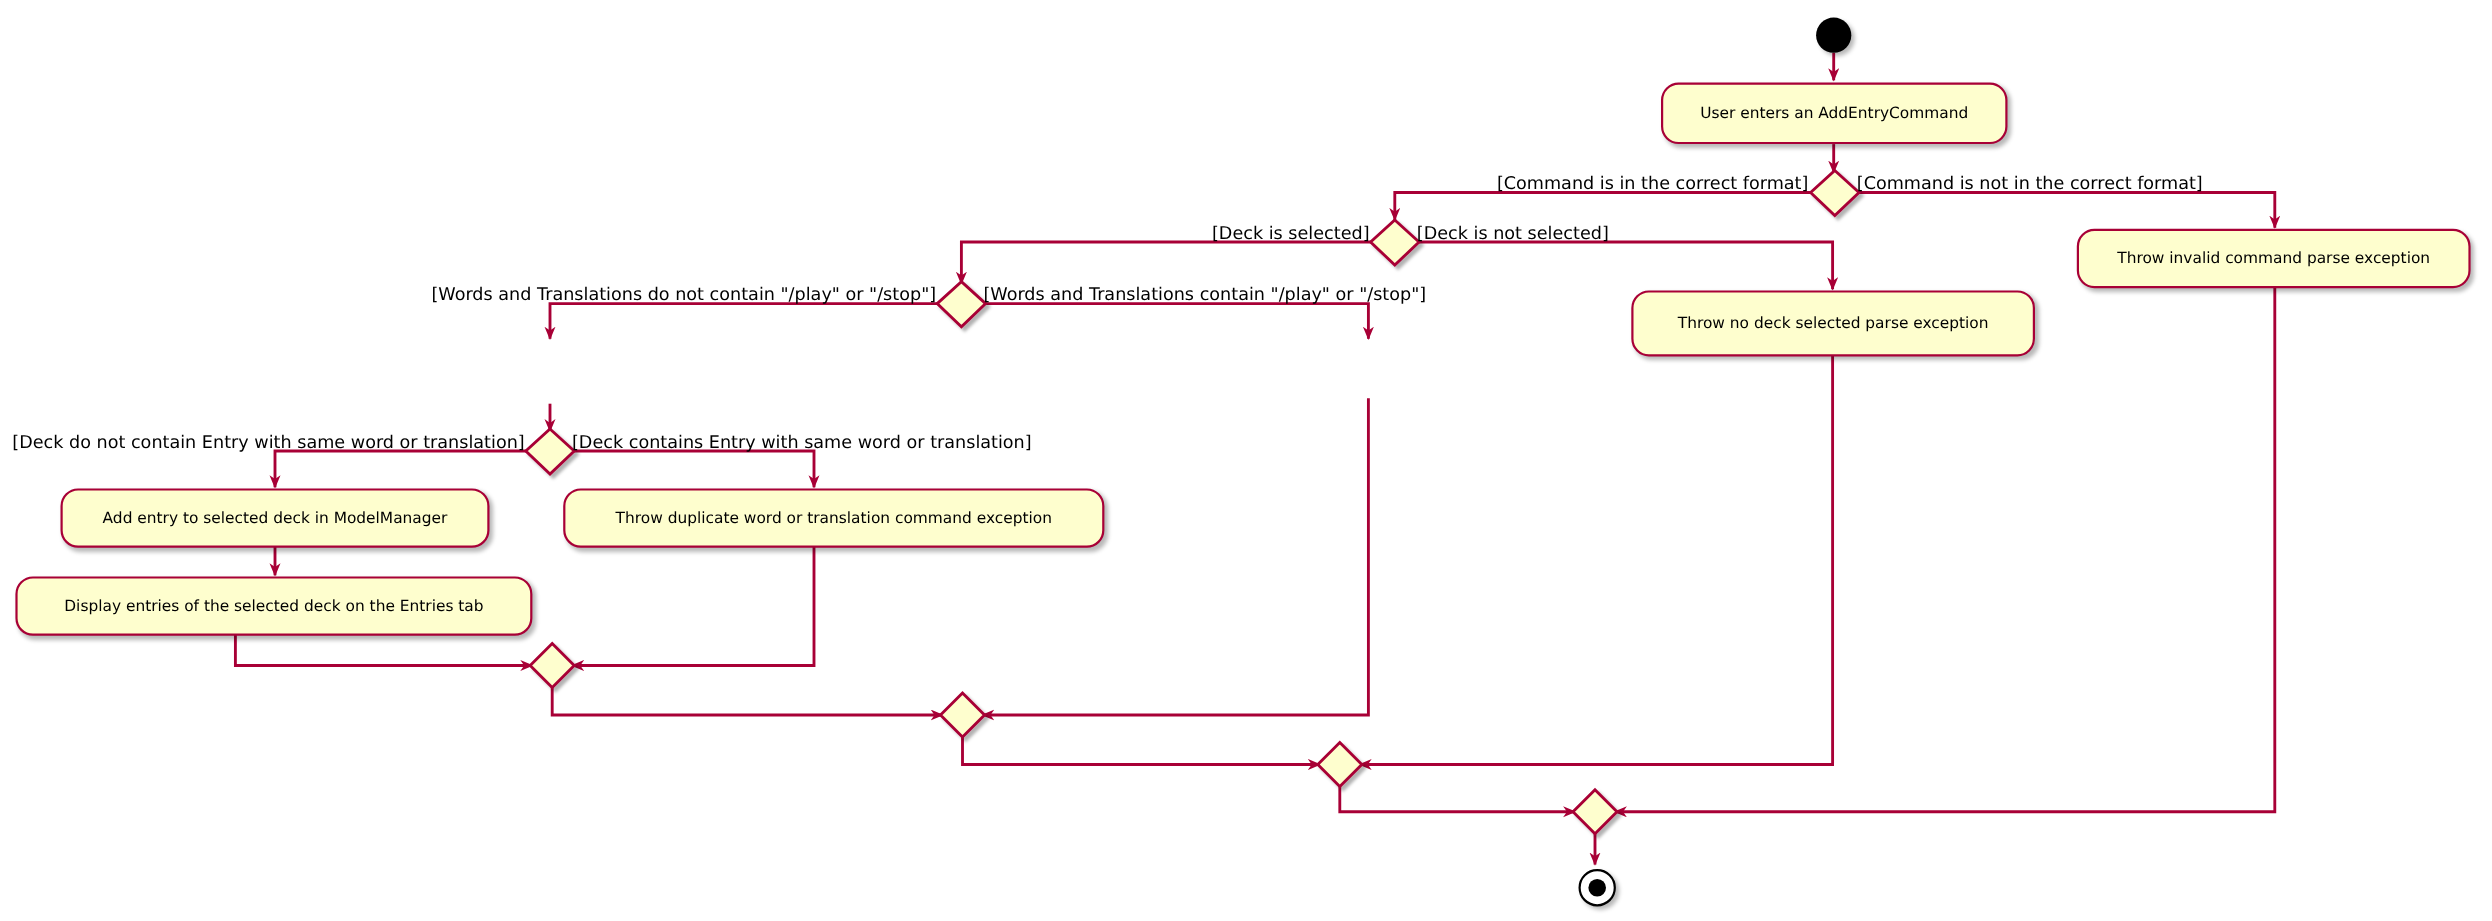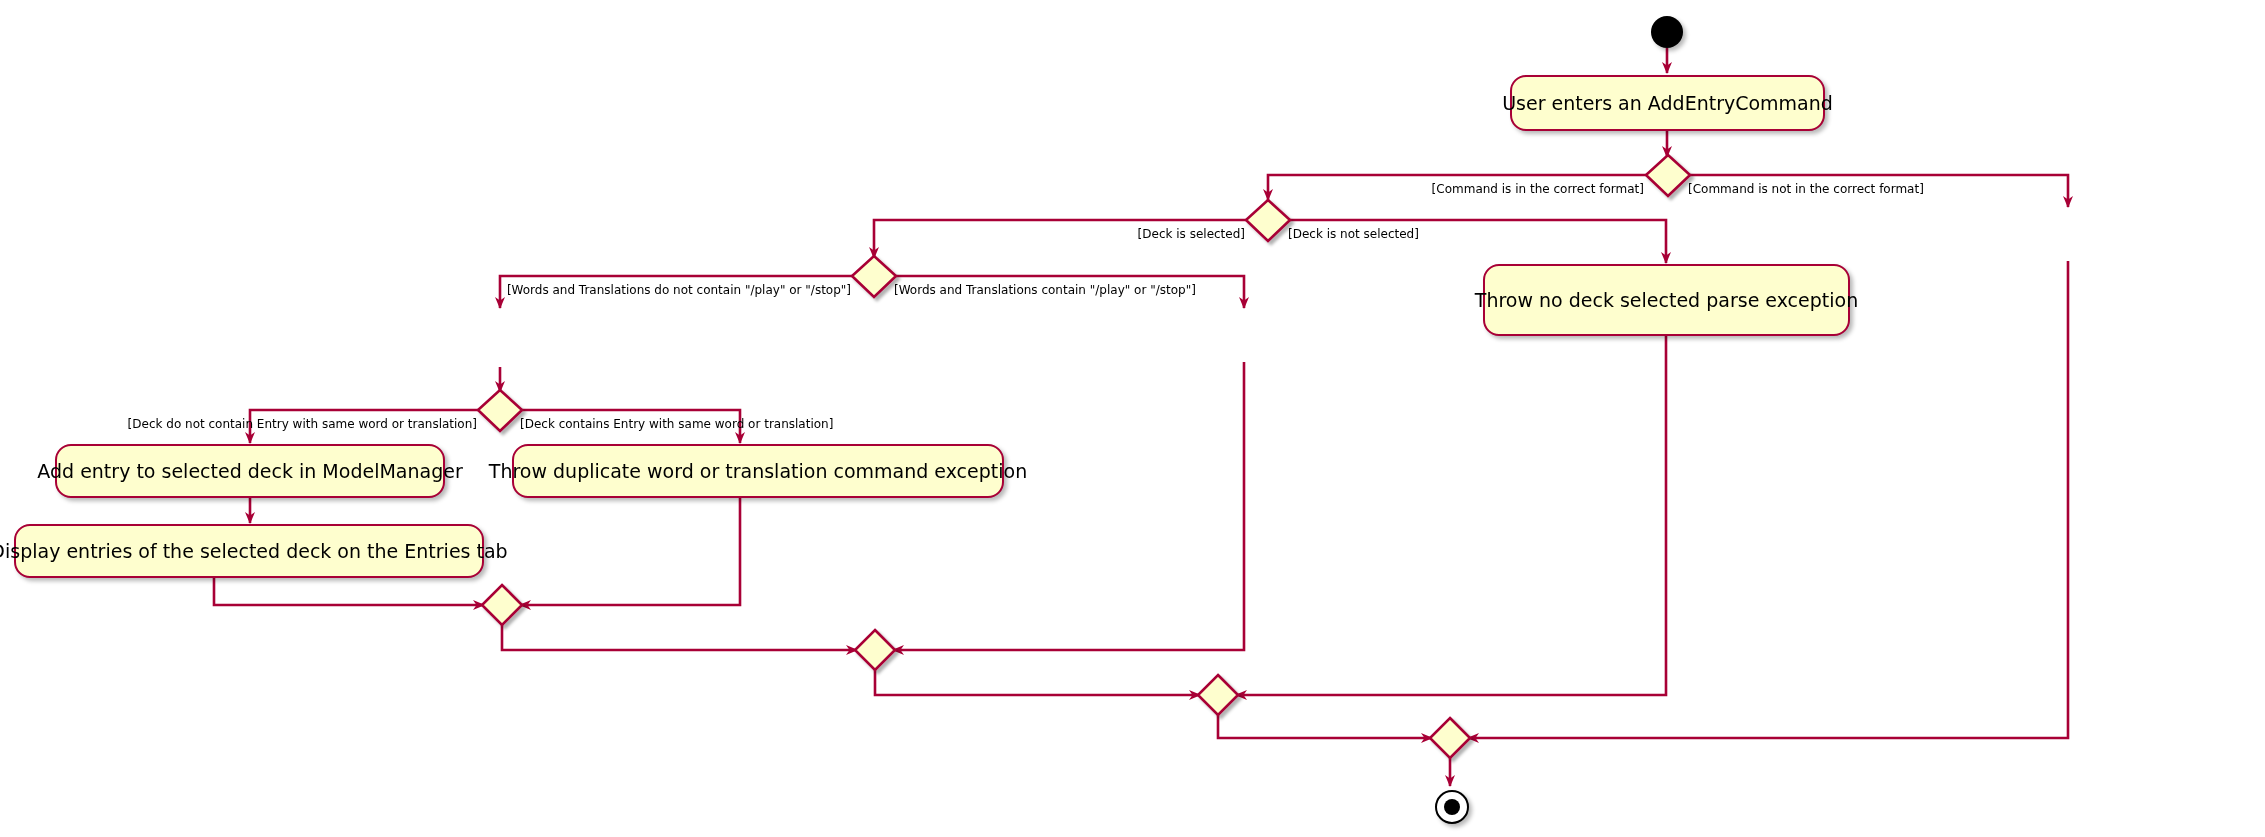--- a/index.html
+++ b/index.html
@@ -7,32 +7,31 @@
   #stage{position:relative;width:2265px;height:837px;background:#ffffff;overflow:hidden;}
   svg#wires{position:absolute;left:0;top:0;width:2265px;height:837px;}
 
   .act{
     position:absolute;
     box-sizing:border-box;
     background:#FEFECE;
     border:2px solid #A80036;
     border-radius:16px;
     display:flex;align-items:center;justify-content:center;
-    font-size:19px;color:#000000;
+    font-size:14px;color:#000000;
     white-space:nowrap;
     box-shadow:3px 3px 4px rgba(0,0,0,.28);
     padding:0 2px;
   }
   .guard{
     position:absolute;
-    font-size:12px;
+    font-size:16px;
     color:#000000;
     white-space:nowrap;
     line-height:1;
-    margin-top:24px;
   }
   .guard.r{transform:translateX(-100%);}
   .dot-start{
     position:absolute;width:32px;height:32px;border-radius:50%;
     background:#000000;box-shadow:3px 3px 4px rgba(0,0,0,.28);
   }
   .dot-end{
     position:absolute;width:30px;height:30px;border-radius:50%;
     background:#ffffff;border:2px solid #000000;
     box-shadow:3px 3px 4px rgba(0,0,0,.28);
@@ -120,22 +119,23 @@
       <polygon points="1450,718 1470,738 1450,758 1430,738"></polygon>
     </g>
   </svg>
 
   <div class="dot-start" style="left:1651px;top:16px;"></div>
 
   <div class="dot-end" style="left:1435px;top:790px;"></div>
 
   <div class="act" style="left:1510px;top:75px;width:315px;height:56px;">User enters an AddEntryCommand</div>
 
+  <div class="act" style="left:1888px;top:208px;width:358px;height:54px;">Throw invalid command parse exception</div>
 
-  <div class="act" style="left:1483px;top:264px;width:367px;height:72px;">Throw no deck selected parse exception</div>
+  <div class="act" style="left:1483px;top:264px;width:367px;height:60px;">Throw no deck selected parse exception</div>
 
 
 
   <div class="act" style="left:512px;top:444px;width:492px;height:54px;">Throw duplicate word or translation command exception</div>
 
   <div class="act" style="left:55px;top:444px;width:390px;height:54px;">Add entry to selected deck in ModelManager</div>
 
   <div class="act" style="left:14px;top:524px;width:470px;height:54px;">Display entries of the selected deck on the Entries tab</div>
 
   <div class="guard r" style="left:1644px;top:159px;">[Command is in the correct format]</div>

